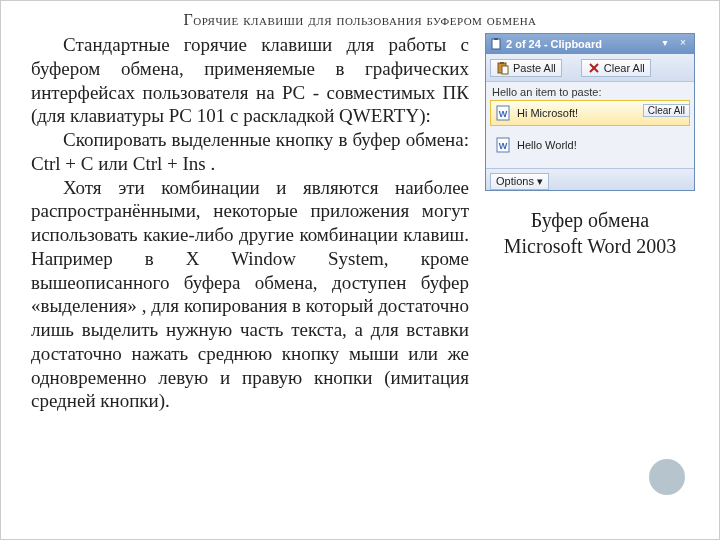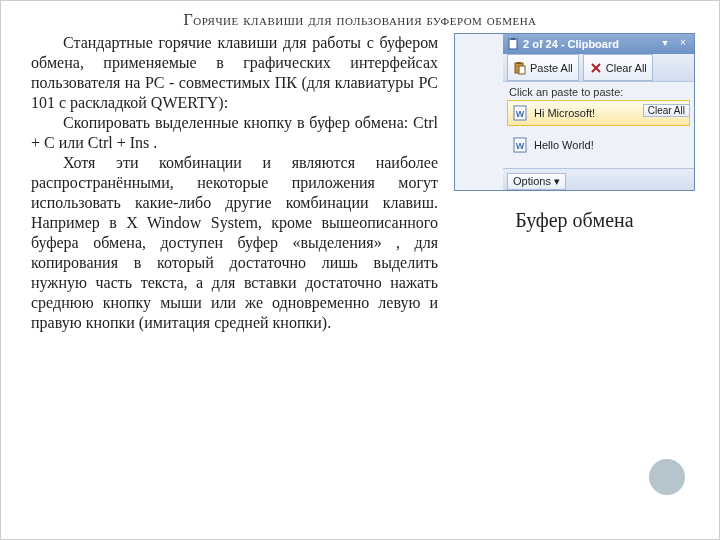--- a/index.html
+++ b/index.html
@@ -19,38 +19,37 @@
     letter-spacing: 0.5px;
     color: #333;
   }
   .content {
     display: flex;
     padding: 0 24px 0 30px;
     gap: 16px;
   }
   .body-col {
     flex: 1 1 auto;
-    font-size: 16px;
+    font-size: 19px;
     line-height: 1.25;
     text-align: justify;
   }
   .body-col p { text-indent: 32px; margin: 0; }
   .right-col {
     flex: 0 0 210px;
     text-align: center;
   }
   .clip-panel {
-    width: 241px;
+    width: 210px;
     border: 1px solid #6b8cb5;
     font-family: Tahoma, Arial, sans-serif;
     font-size: 11px;
     text-align: left;
     background: #eef2f8;
     margin-bottom: 16px;
-    padding-left: 48px;
   }
   .clip-header {
     background: linear-gradient(#8faed6, #6d92c5);
     color: #fff;
     height: 20px;
     display: flex; align-items: center;
     padding: 0 4px;
     gap: 4px;
   }
   .hdr-icon {
@@ -60,22 +59,22 @@
   }
   .hdr-title { font-weight: bold; flex: 1; }
   .hdr-btn {
     width: 14px; height: 14px; line-height: 12px; text-align: center;
     color: #fff;
     font-size: 10px; cursor: default;
   }
   .clip-toolbar {
     background: linear-gradient(#e8eef8, #d2ddef);
     height: 28px;
-    display: flex; 
-    padding: 0 4px; gap: 4px;
+    display: flex; align-items: center;
+    padding: 0 4px; gap: 19px;
     border-bottom: 1px solid #b4c6df;
   }
   .tb-btn {
     display: inline-flex; align-items: center; gap: 3px;
     border: 1px solid #a9bcd6;
     background: linear-gradient(#fdfdfe, #e7edf7);
     padding: 1px 5px;
     font-size: 11px;
     color: #222;
   }
@@ -163,21 +162,21 @@
         <span class="tb-btn">
           <span class="tb-icon">
             <svg viewBox="0 0 14 14" width="14" height="14">
                 <line x1="3" y1="3" x2="11" y2="11" stroke="#b02020" stroke-width="2"></line>
                 <line x1="11" y1="3" x2="3" y2="11" stroke="#b02020" stroke-width="2"></line>
               </svg>
           </span>
           <span>Clear All</span>
         </span>
       </div>
-      <div class="clip-label">Click an paste to paste:</div>
+      <div class="clip-label">Hello an item to paste:</div>
       <div class="clip-items">
         <div class="mini-btn">Clear All</div>
         <div class="clip-item sel">
           <span class="item-icon">
             <svg viewBox="0 0 16 16" width="16" height="16">
                 <rect x="2" y="1" width="12" height="14" fill="#fff" stroke="#5a7bb0"></rect>
                 <text x="8" y="12" font-size="9" text-anchor="middle" fill="#3b6ab0" font-family="Arial" font-weight="bold">W</text>
               </svg>
           </span>
           <span>Hi Microsoft!</span>
@@ -192,17 +191,18 @@
           <span>Hello World!</span>
         </div>
       </div>
       <div class="clip-footer">
         <span class="tb-btn">Options ▾</span>
       </div>
     </div>
 
     <div class="caption">
       <div>Буфер обмена</div>
+      <div>Microsoft Word 2003</div>
     </div>
   </div>
 </div>
 
 <div class="bubble"></div>
 
 </body></html>

